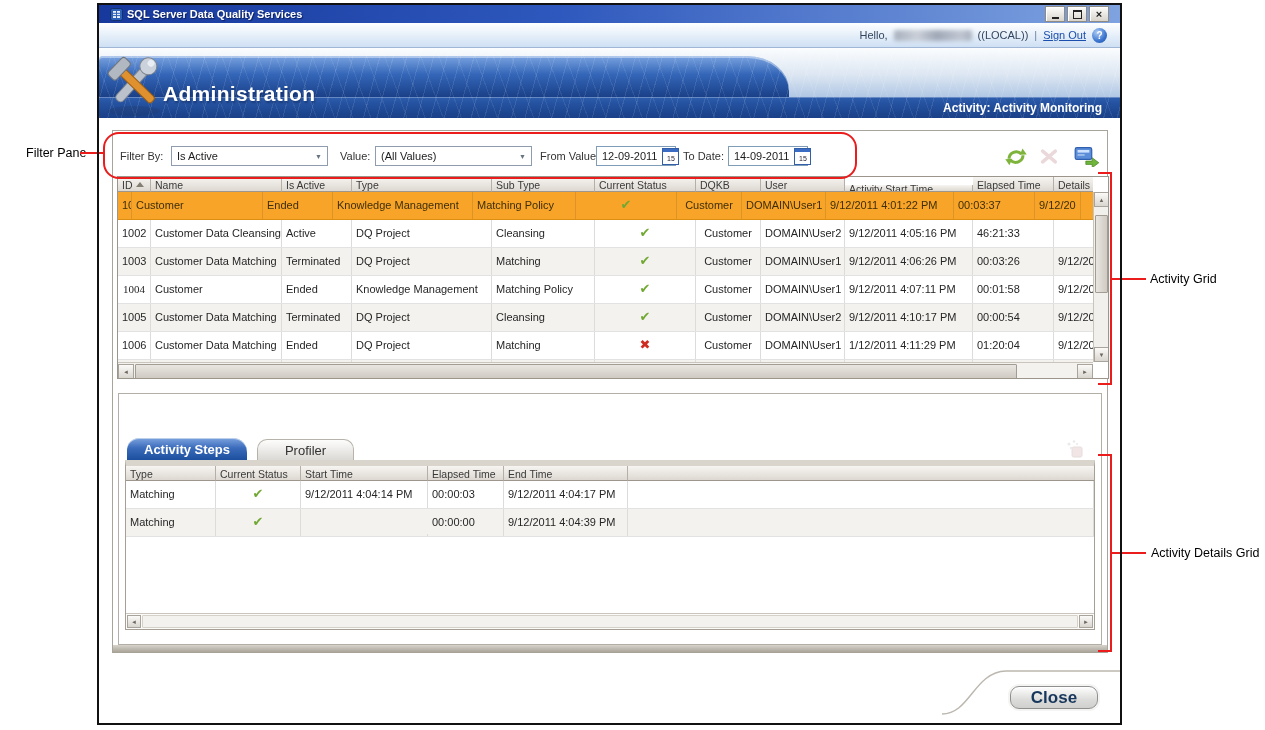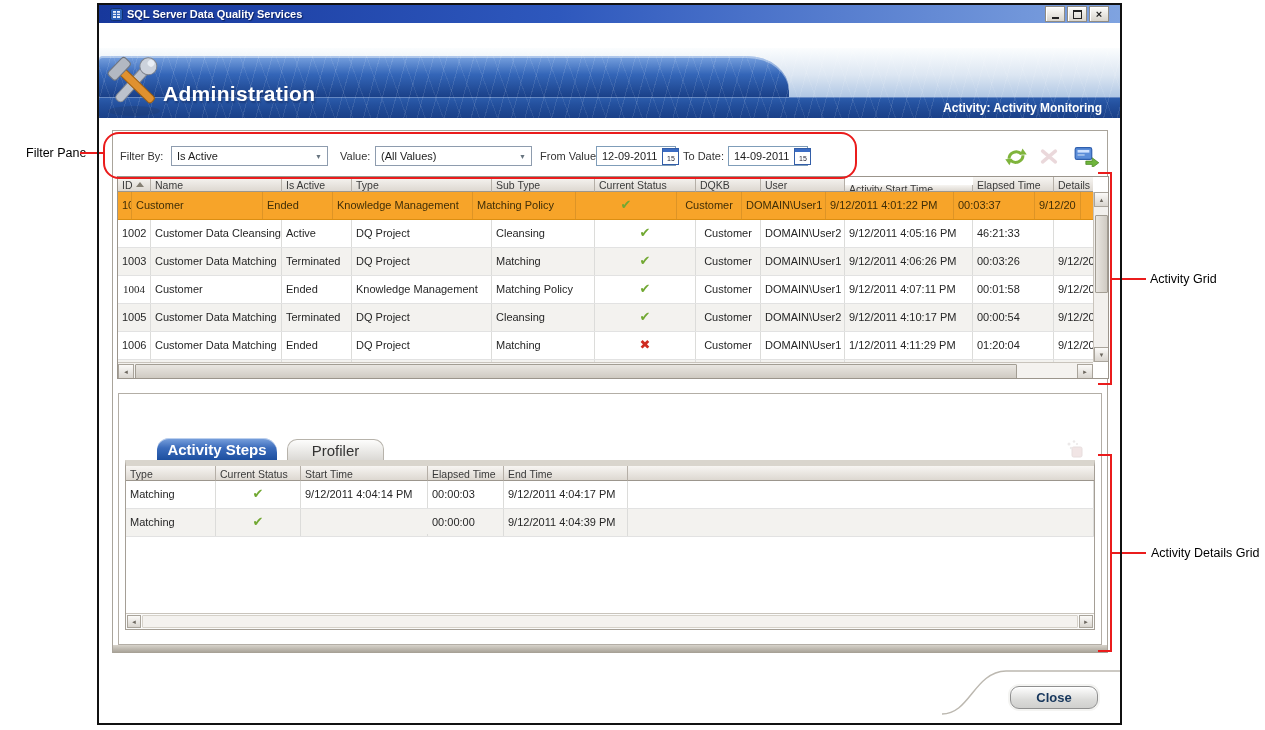--- a/index.html
+++ b/index.html
@@ -86,33 +86,33 @@
   .sb-btn{position:absolute;background:linear-gradient(#fbfaf8,#d9d5cf);border:1px solid #a9a49b;
           box-sizing:border-box;display:flex;align-items:center;justify-content:center;
           font-size:6px;color:#6b665e;}
   .sb-thumb{position:absolute;background:linear-gradient(90deg,#e9e6e1,#cfcac2);border:1px solid #a29d93;
             box-sizing:border-box;border-radius:1px;}
   .sb-thumb.h{background:linear-gradient(#e9e6e1,#cfcac2);}
 
   
   .details-box{left:118px;top:393px;width:984px;height:252px;border:1px solid #b3aea6;background:#fff;}
   .details-title{color:#9c3511;font-weight:bold;font-size:12.5px;white-space:nowrap;}
-  .tab{height:22px;display:flex;align-items:center;justify-content:center;font-size:15px;cursor:pointer;margin-left:30px;}
+  .tab{height:22px;display:flex;align-items:center;justify-content:center;font-size:13px;cursor:pointer;}
   .tab-active{border-radius:12px 14px 0 0;color:#fff;font-weight:bold;
               background:linear-gradient(180deg,#7ca3de 0%,#3b6cbc 45%,#1d4f9f 100%);
               box-shadow:inset 0 1px 0 rgba(255,255,255,.5);}
   .tab-idle{border:1px solid #b7b3ab;border-bottom:none;border-radius:10px 10px 0 0;color:#333;
             background:linear-gradient(#fdfdfc,#dbd9d5);}
   .dgrid-panel{border:1px solid #a59f96;border-top:6px solid #d9d5cd;background:#fff;overflow:hidden;}
   .faint-icon{opacity:.35;}
 
   
   .close-btn{left:1010px;top:686px;width:88px;height:23px;border:1px solid #8f8f8f;border-radius:9px;
              background:linear-gradient(#fefefe,#dcdcda 60%,#cfcfcd);display:flex;align-items:center;
-             justify-content:center;font-weight:bold;font-size:13px;color:#16365c;
+             justify-content:center;font-weight:bold;font-size:17px;color:#16365c;
              box-shadow:0 0 0 2px #f4f4f2, inset 0 1px 0 #fff;cursor:pointer;}
 
   
   .red{background:#ea1c1c;}
   .callout-rect{left:103px;top:132px;width:754px;height:47px;border:2px solid #ea1c1c;border-radius:16px;
                 z-index:30;pointer-events:none;}
   .anno-label{color:#000;font-size:12.5px;white-space:nowrap;z-index:31;}
 </style>
 </head>
 <body>
@@ -132,20 +132,28 @@
         </span>
       <span class="wbtn">
           <span class="glyph-restore"></span>
         </span>
       <span class="wbtn">
           <span class="glyph-close">×</span>
         </span>
     </span>
   </div>
 
+  <div class="abs userbar">
+    <span>Hello,</span>
+    <span class="blurname"></span>
+    <span>((LOCAL))</span>
+    <span style="color:#6e87ad;">|</span>
+    <span class="signout">Sign Out</span>
+    <span class="helpicon">?</span>
+  </div>
 
   <div class="abs banner-upper"></div>
   <div class="abs banner-tab"></div>
   <div class="abs bluebar">
     <span class="context-text">Activity: Activity Monitoring</span>
   </div>
   <div class="abs net"></div>
   <svg class="abs" style="left:99px;top:51px;z-index:5;" width="70" height="67" viewBox="0 0 70 67">
     <ellipse cx="35" cy="60" rx="26" ry="5" fill="rgba(30,50,90,.25)"></ellipse>
     <g transform="rotate(42 35 32)">

